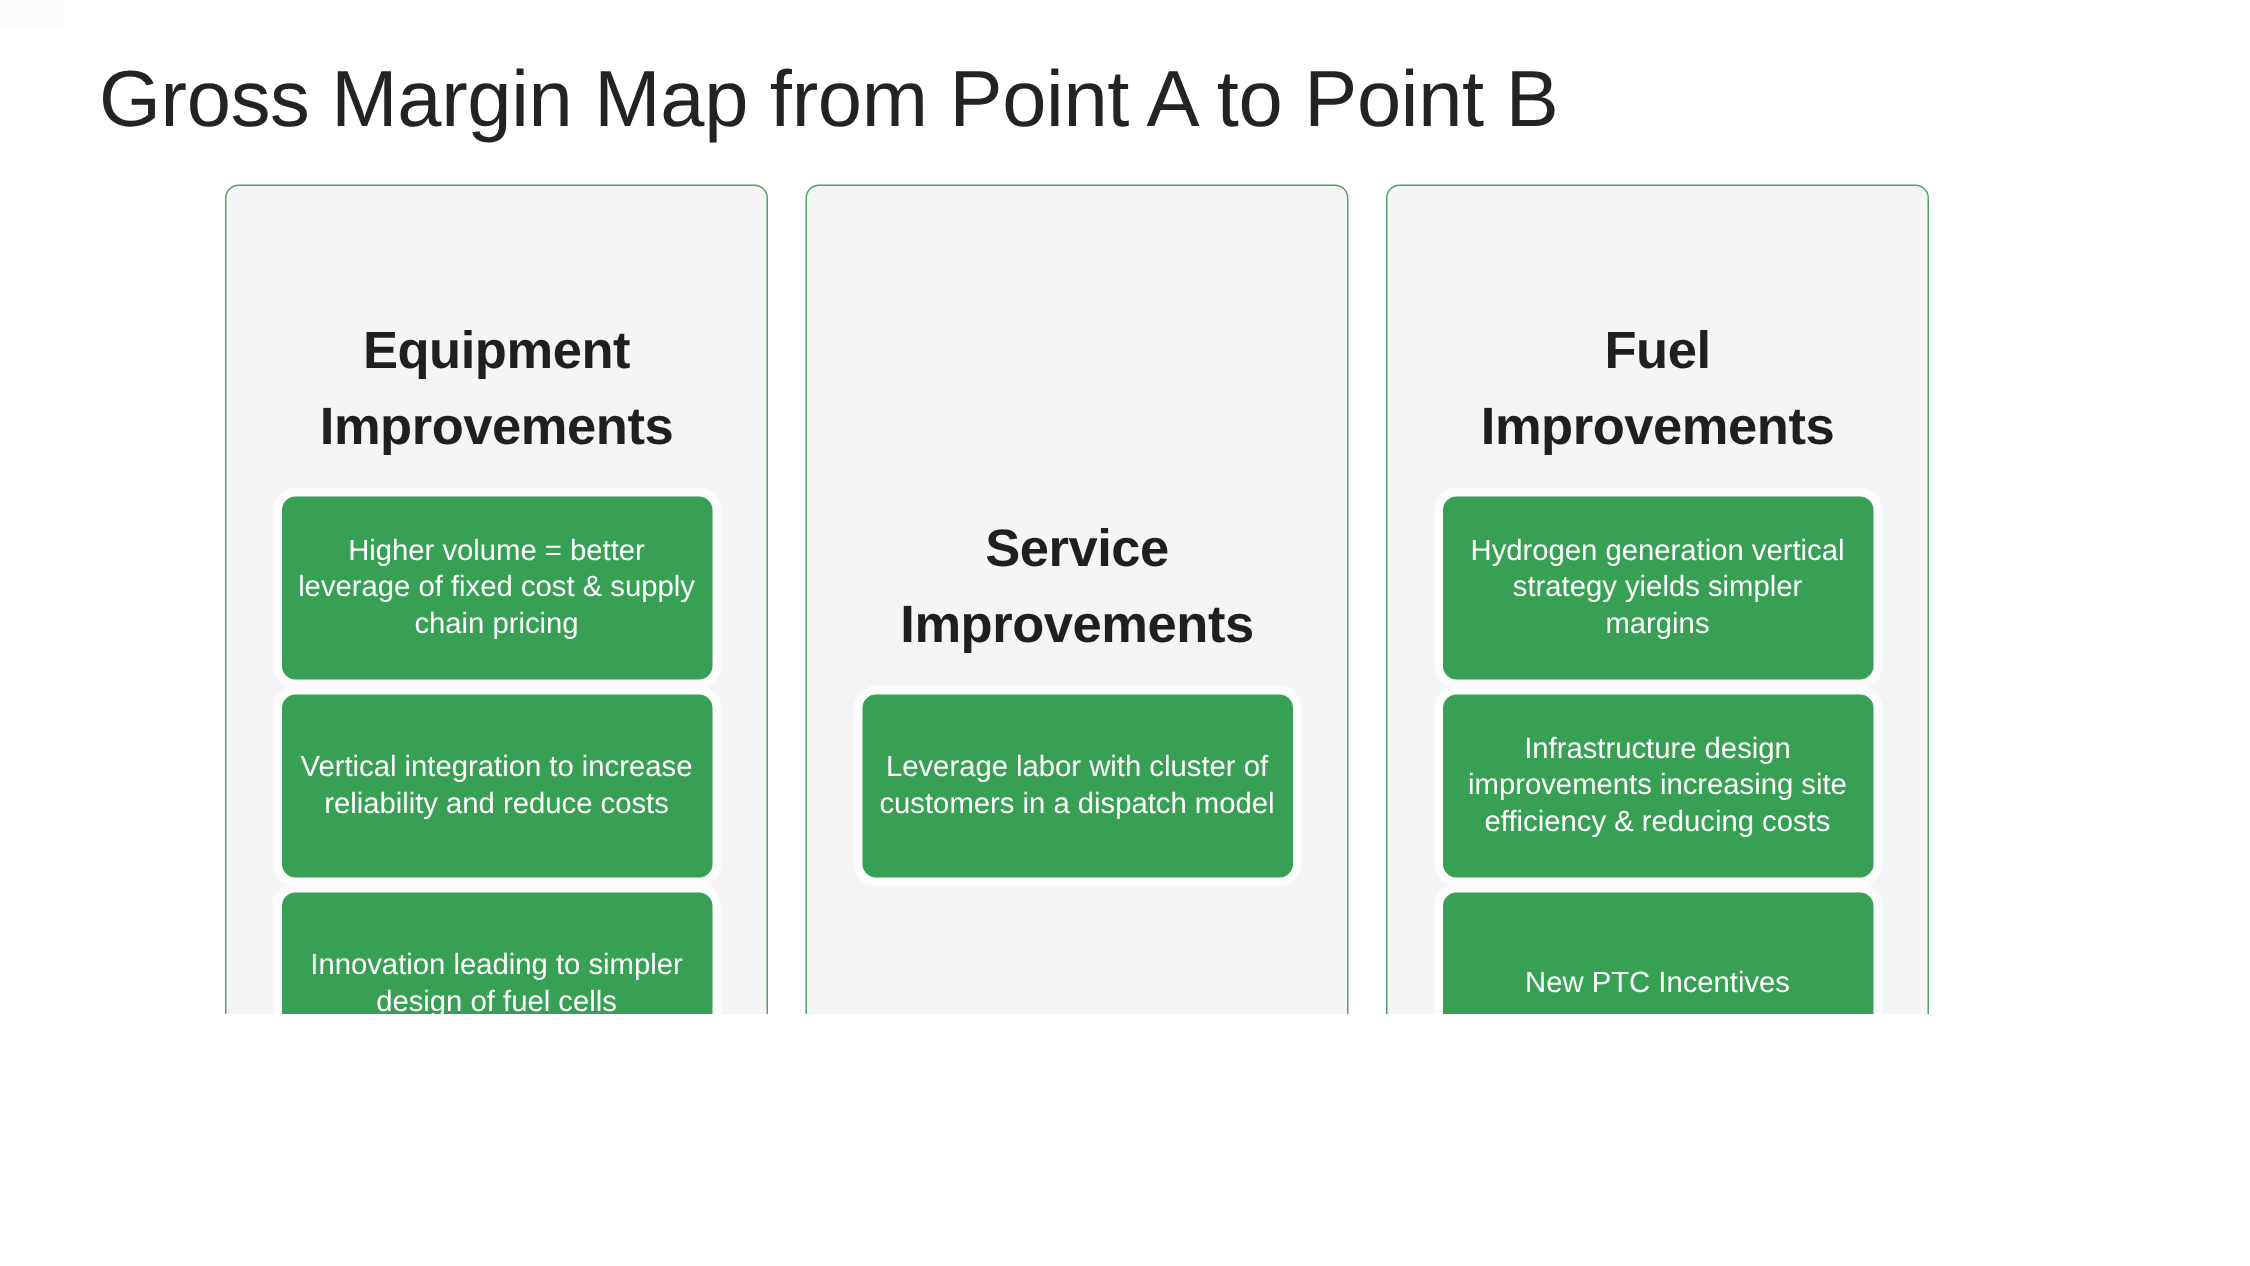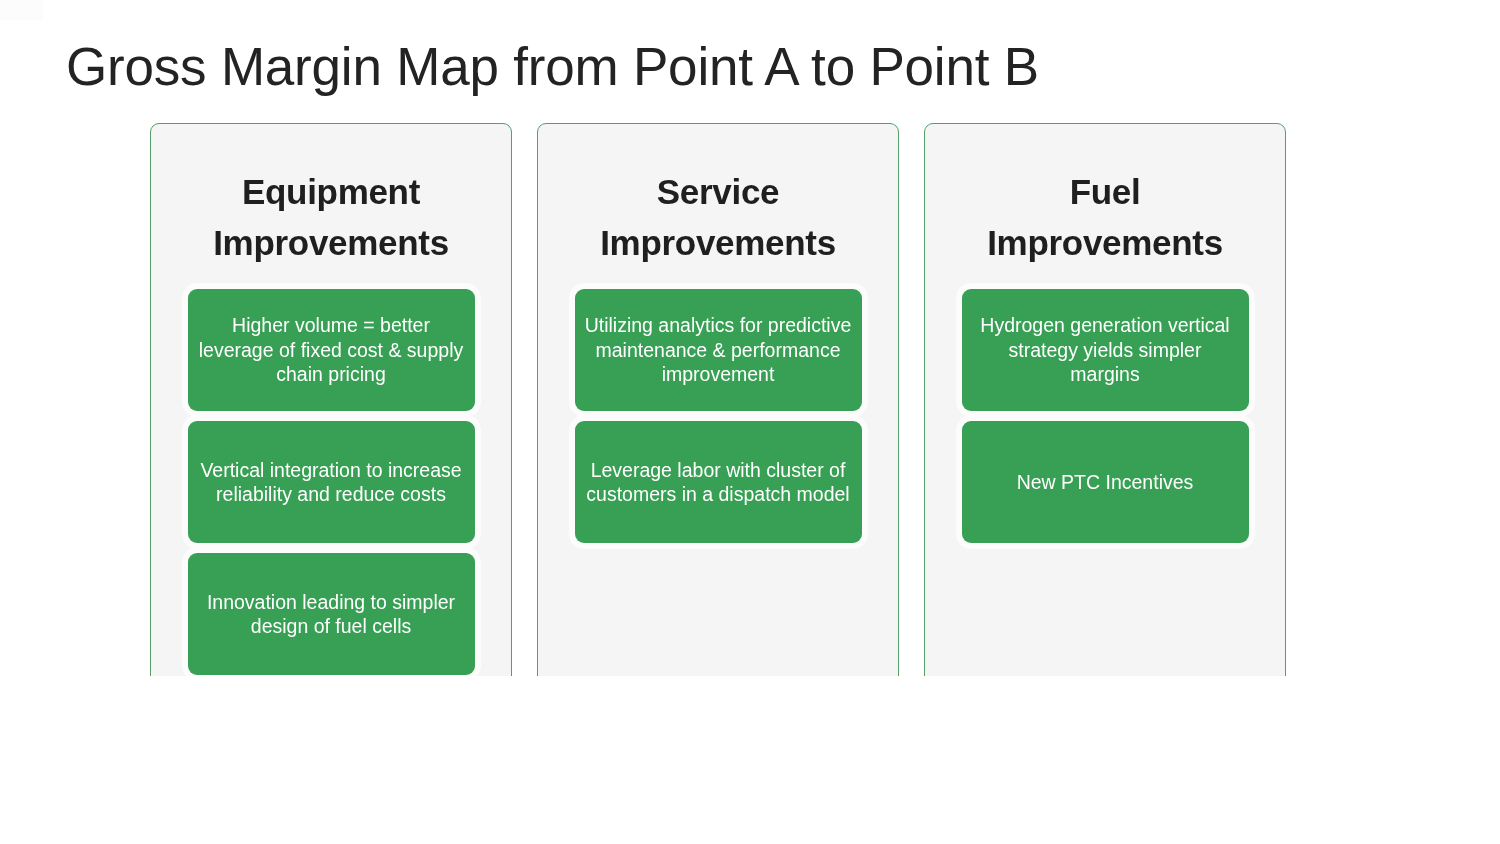--- a/index.html
+++ b/index.html
@@ -60,20 +60,21 @@
     box-sizing: border-box;
     width: 362px;
     height: 636px;
     background: #f4f5f4;
     border: 1.3px solid #53a06a;
     border-radius: 9px;
     display: flex;
     flex-direction: column;
     align-items: center;
     padding: 0;
+    justify-content: center;
   }
 
   .panel-header {
     width: 300px;
     margin-top: 42px;
     text-align: center;
     font-size: 35px;
     line-height: 51px;
     font-weight: 700;
     color: #1f1f1f;
@@ -165,36 +166,36 @@
       </div>
     </div>
 
     <div class="panel">
       <div class="panel-header">
         <div>Service</div>
         <div>Improvements</div>
       </div>
       <div class="cards">
         <div class="card">
-          <span class="card-text">Utilizing analytics for predictive maintenance &amp; performance improvement</span>
-        </div>
-        <div class="card">
           <span class="card-text">Leverage labor with cluster of customers in a dispatch model</span>
         </div>
       </div>
     </div>
 
     <div class="panel">
       <div class="panel-header">
         <div>Fuel</div>
         <div>Improvements</div>
       </div>
       <div class="cards">
         <div class="card">
           <span class="card-text">Hydrogen generation vertical strategy yields simpler margins</span>
+        </div>
+        <div class="card">
+          <span class="card-text">Infrastructure design improvements increasing site efficiency &amp; reducing costs</span>
         </div>
         <div class="card">
           <span class="card-text">New PTC Incentives</span>
         </div>
       </div>
     </div>
 
   </div>
 
   <div class="logo">

